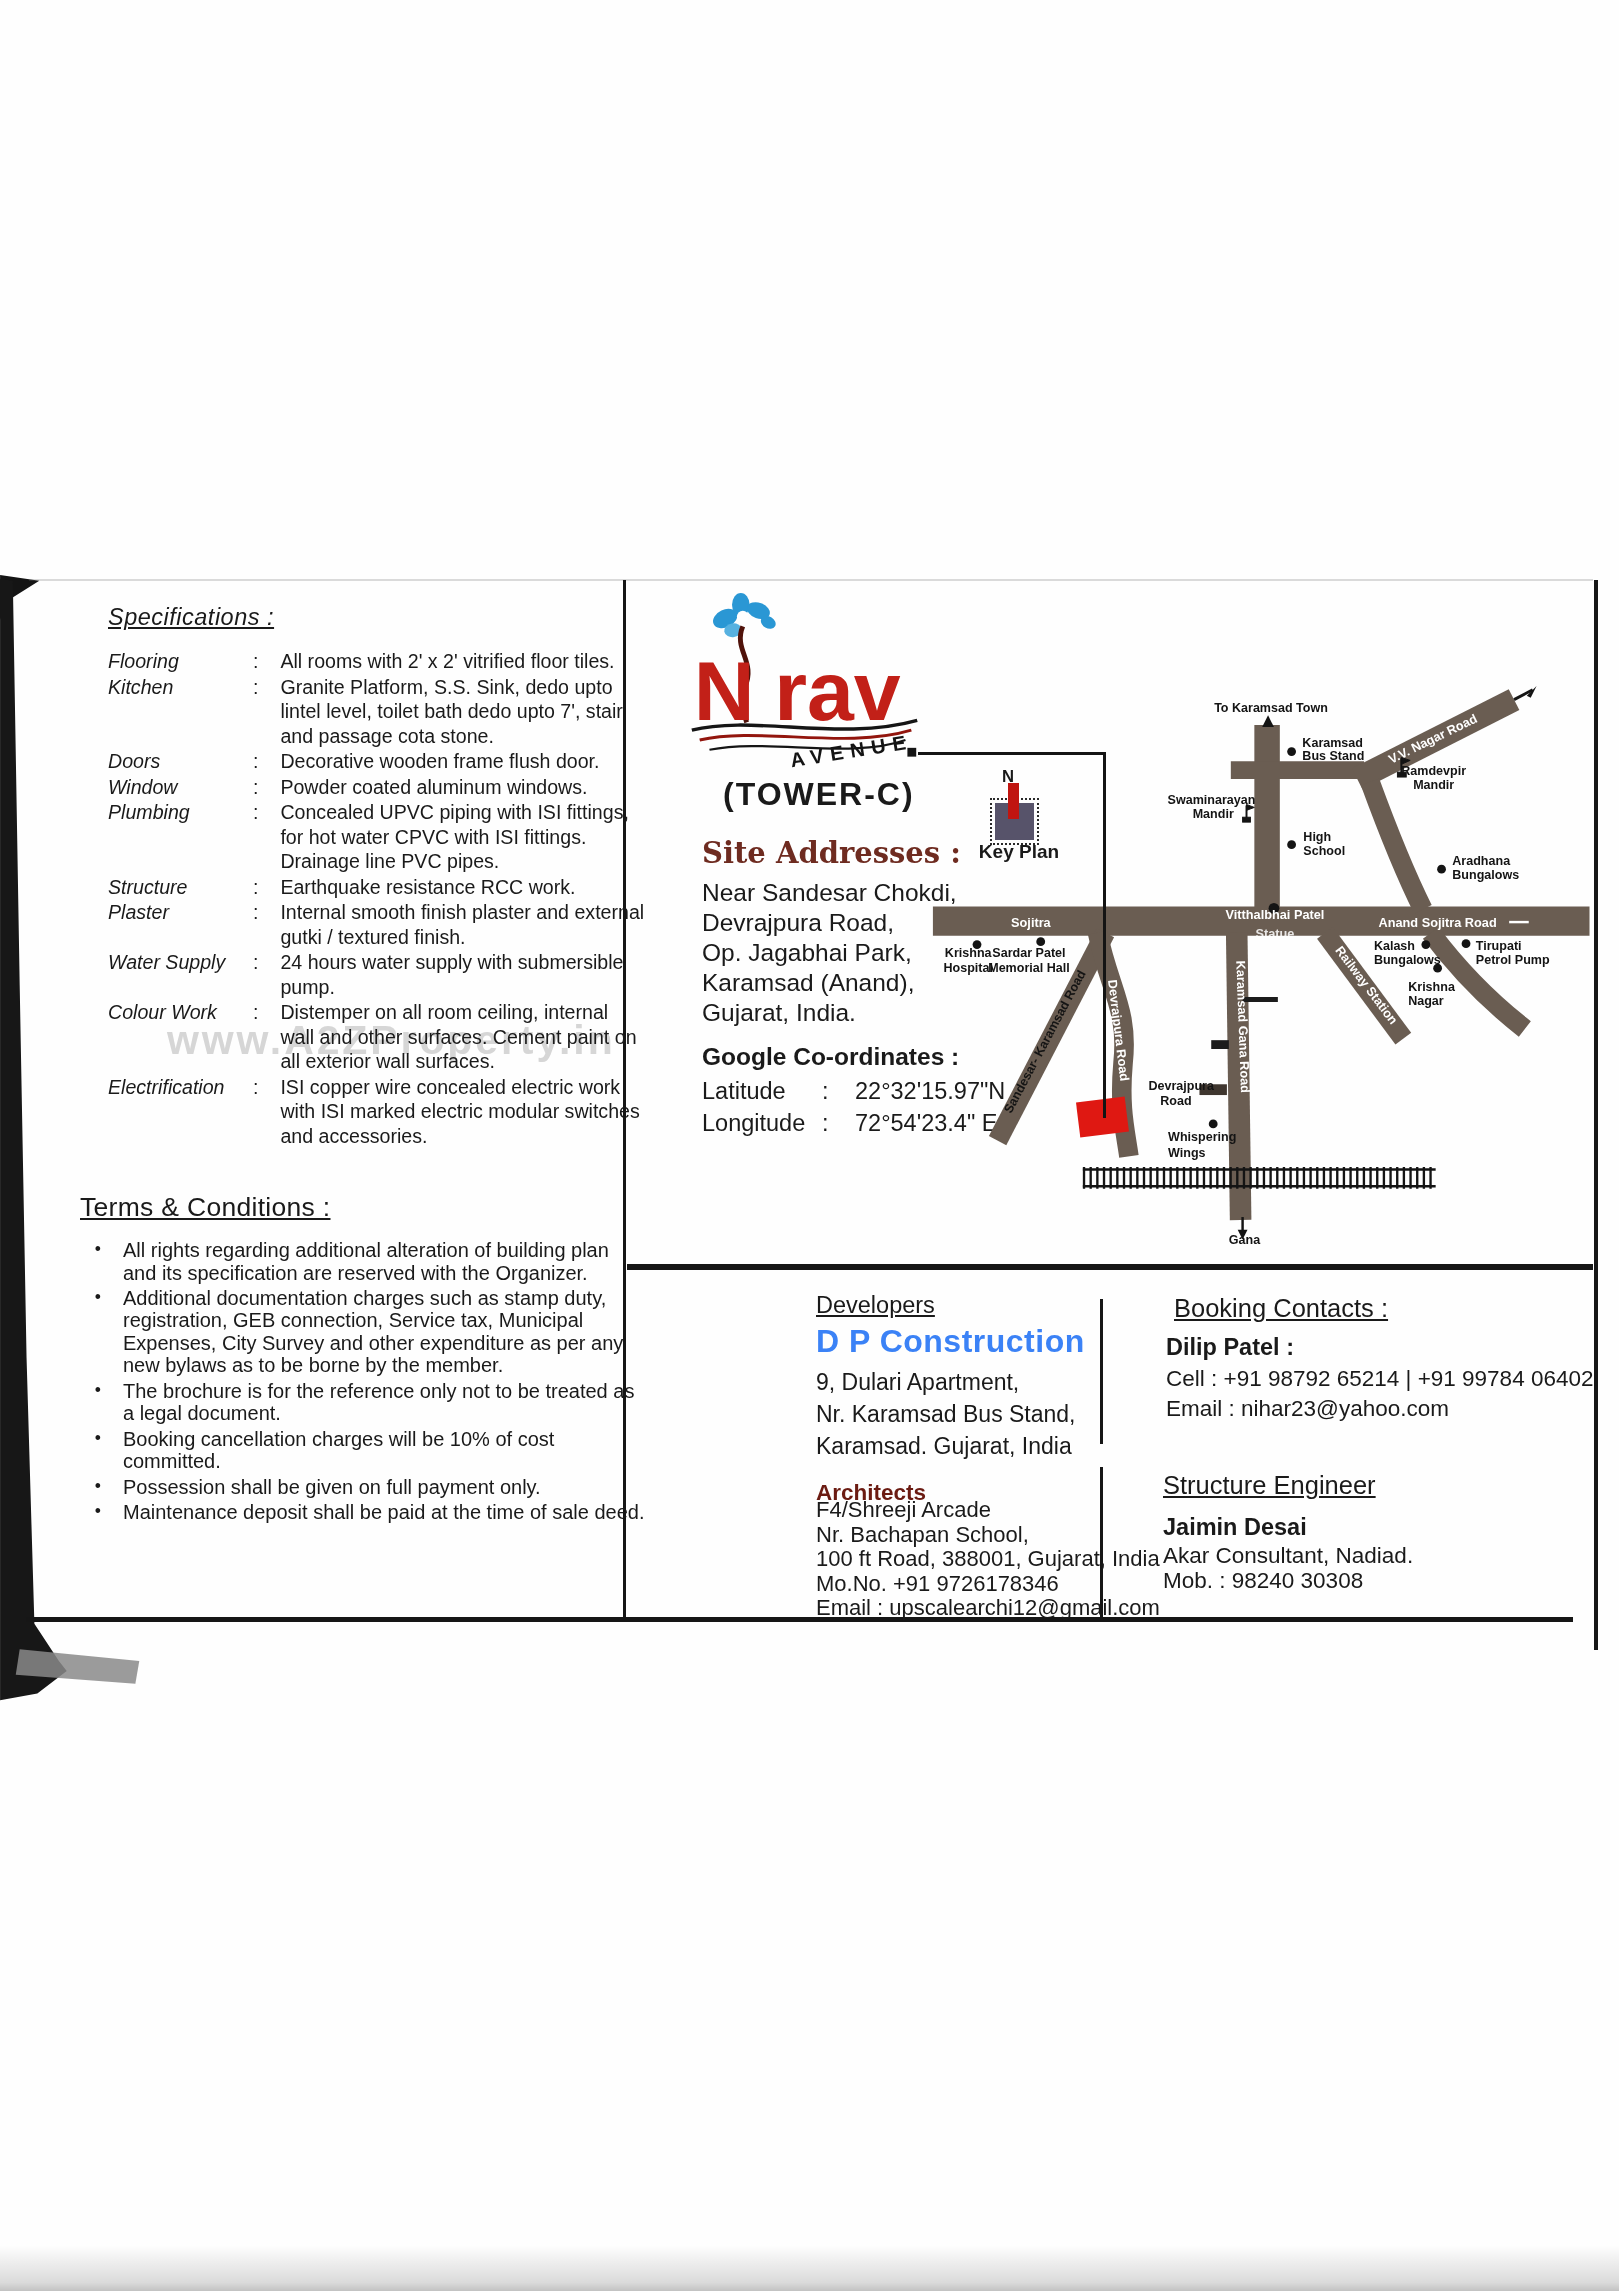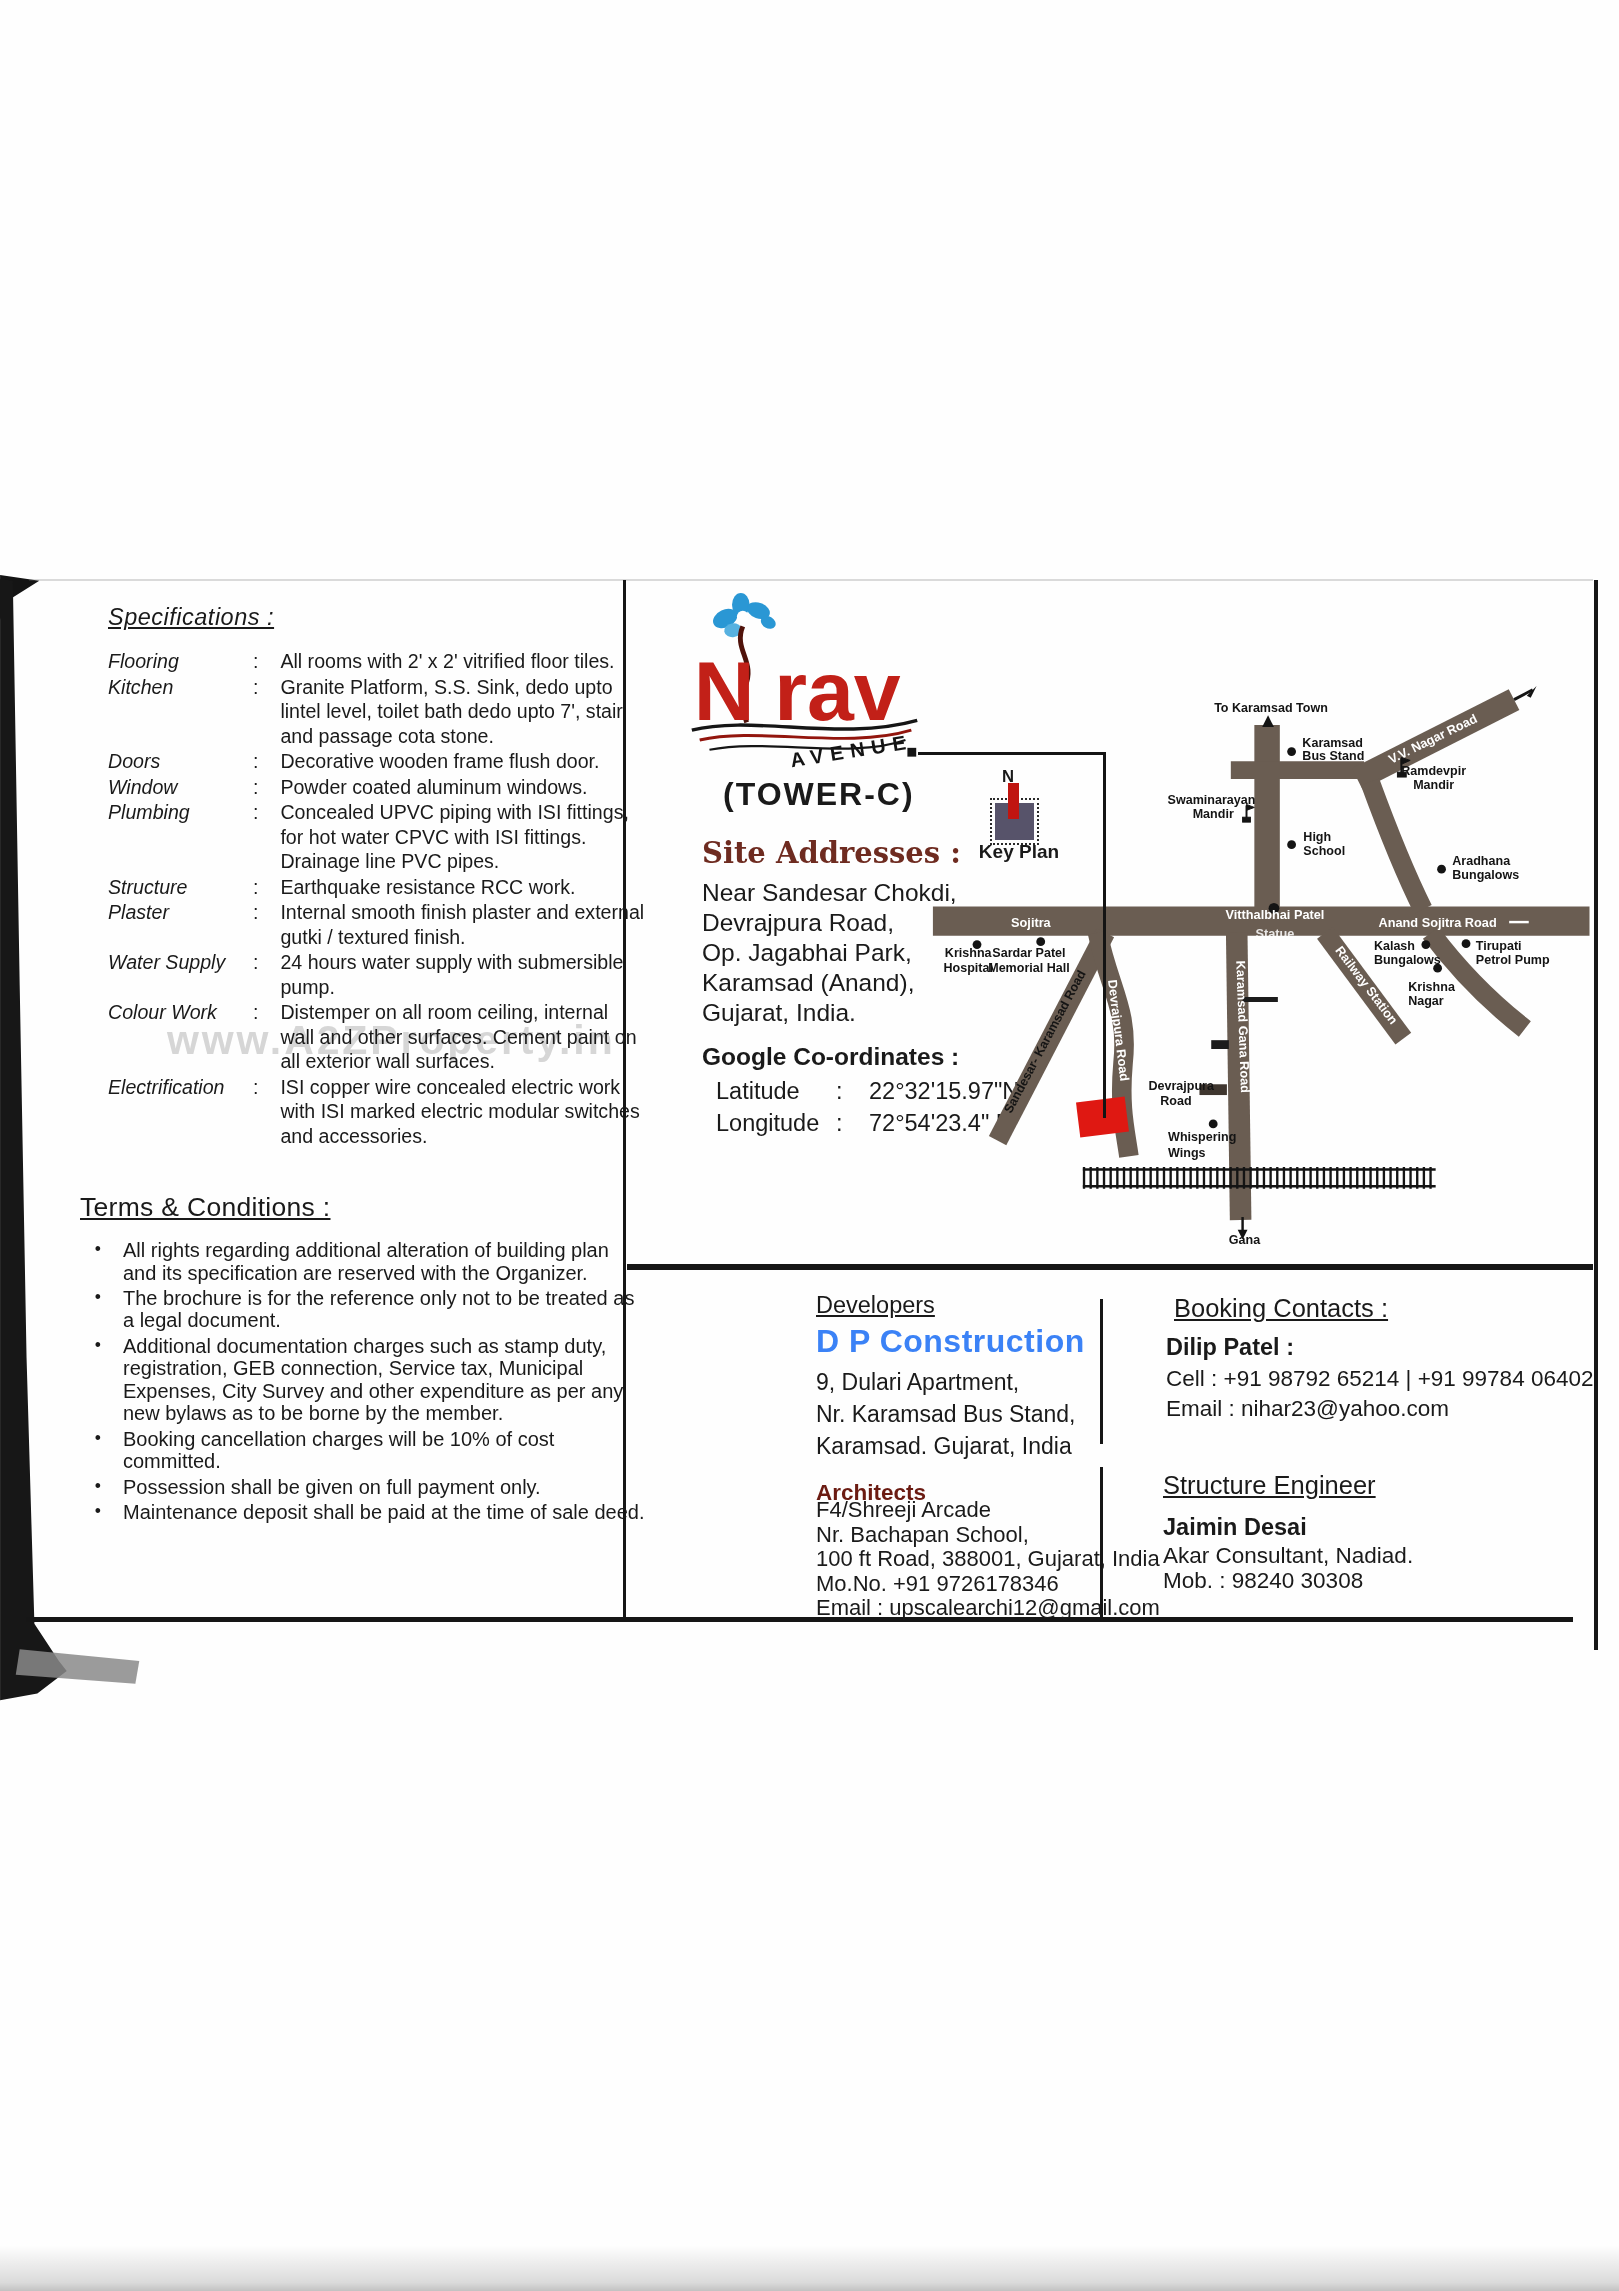--- a/index.html
+++ b/index.html
@@ -33,21 +33,21 @@
   .terms .ti::before{content:"\2022";position:absolute;left:12.7px;top:-1px;font-size:17.6px;}
 
   
   .tower{left:723px;top:776px;font-size:32px;font-weight:bold;letter-spacing:2px;}
   .site-h{left:702px;top:836px;font-size:29px;font-weight:700;color:#6e2b20;
     font-family:"DejaVu Serif",serif;}
   .addr{left:702px;top:878px;font-size:24.5px;line-height:30px;}
   .gc-h{left:702px;top:1043px;font-size:24.5px;font-weight:bold;}
   .gc-rows{left:702px;top:1075px;font-size:23.5px;line-height:32px;}
   .gc-rows .r{display:flex;}
-  .gc-rows .l{width:120px;margin-left:14px;}
+  .gc-rows .l{width:120px;}
   .gc-rows .c{width:33px;}
   .gc-rows .c::before{content:":";}
 
   
   .kp-n{left:1002px;top:767px;font-size:16.7px;font-weight:bold;}
   .kp-bar{left:1008px;top:783px;width:10.8px;height:36px;background:#c01510;z-index:3;}
   .kp-sq{left:990px;top:798px;width:45px;height:43px;border:2px dotted #2a2a2a;}
   .kp-sq .fill{position:absolute;inset:2.9px;background:#57536a;}
   .kp-label{left:978px;top:841px;width:82px;text-align:center;font-size:19px;font-weight:bold;}
 
@@ -127,22 +127,22 @@
       <div class="sc"></div>
       <div class="sv">Distemper on all room ceiling, internal wall and other surfaces. Cement paint on all exterior wall surfaces.</div>
     <div class="sl">Electrification</div>
       <div class="sc"></div>
       <div class="sv">ISI copper wire concealed electric work with ISI marked electric modular switches and accessories.</div>
   </div>
 
   <div class="abs terms-h">Terms &amp; Conditions :</div>
   <div class="abs terms">
     <div class="ti">All rights regarding additional alteration of building plan and its specification are reserved with the Organizer.</div>
+    <div class="ti">Additional documentation charges such as stamp duty, registration, GEB connection, Service tax, Municipal Expenses, City Survey and other expenditure as per any new bylaws as to be borne by the member.</div>
     <div class="ti">The brochure is for the reference only not to be treated as a legal document.</div>
-    <div class="ti">Additional documentation charges such as stamp duty, registration, GEB connection, Service tax, Municipal Expenses, City Survey and other expenditure as per any new bylaws as to be borne by the member.</div>
     <div class="ti">Booking cancellation charges will be 10% of cost committed.</div>
     <div class="ti">Possession shall be given on full payment only.</div>
     <div class="ti">Maintenance deposit shall be paid at the time of sale deed.</div>
   </div>
 
   <svg class="abs" style="left:684px;top:593px;" width="243" height="196" viewBox="0 0 248 200">
     <g>
       <ellipse cx="42" cy="26" rx="13" ry="9" fill="#2a97d4" transform="rotate(-25 42 26)"></ellipse>
       <ellipse cx="58" cy="12" rx="9" ry="12" fill="#2a97d4"></ellipse>
       <ellipse cx="76" cy="18" rx="12" ry="8" fill="#2a97d4" transform="rotate(20 76 18)"></ellipse>

